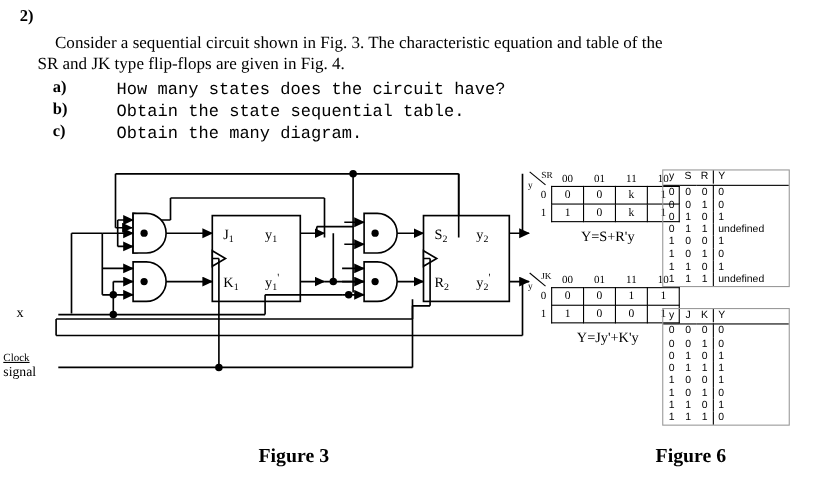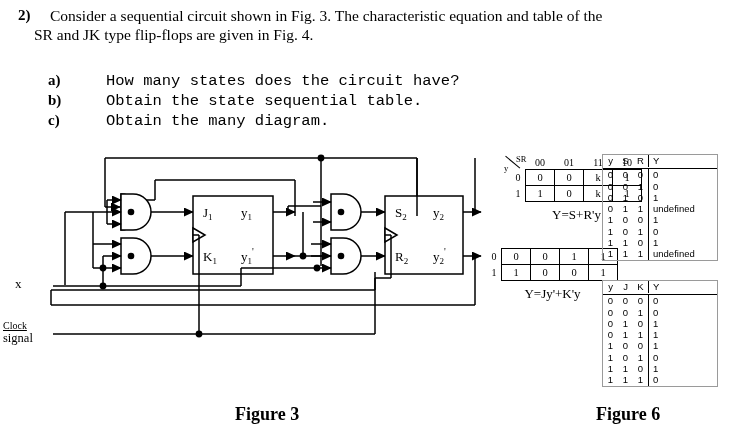--- a/index.html
+++ b/index.html
@@ -10,35 +10,35 @@
     color:#000;
     position:relative;
     overflow:hidden;
   }
   .page{position:relative;width:739px;height:440px;}
 
   
   .qblock{position:absolute;left:18px;top:6px;width:700px;}
   .qrow{display:flex;align-items:flex-start;}
   .qnum{font-weight:bold;font-size:15px;width:32px;flex:none;line-height:1.28;}
-  .qtext{font-size:15.5px;line-height:1.28;}
+  .qtext{font-size:15.5px;line-height:1.28;margin-top:24px;}
   .qtext2{font-size:15.5px;line-height:1.28;margin-left:16px;margin-top:-1px;}
 
   .sublist{position:absolute;left:48px;top:72px;}
   .subrow{display:flex;align-items:flex-start;margin-bottom:2px;}
   .sublabel{font-weight:bold;font-size:15px;width:58px;flex:none;}
   .subtext{font-size:15.5px;font-family:Liberation Mono, monospace;}
 
   
   .circuit{position:absolute;left:45px;top:150px;width:450px;height:210px;}
   .circuit svg{display:block;}
 
   
   .kmap{position:absolute;font-family:"Liberation Serif", serif;}
-  .kmap-sr{left:487px;top:156px;margin-left:24px;}
+  .kmap-sr{left:487px;top:156px;}
   .kmap-jk{left:487px;top:248px;}
   .km-wrap{position:relative;}
   table.km{border-collapse:collapse;}
   table.km td{
     border:1px solid #000;
     width:28px;height:15px;
     text-align:center;
     font-size:10.5px;
     padding:0;
     line-height:15px;
@@ -268,20 +268,33 @@
       </tbody>
         </table>
       <div class="km-eq">Y=S+R'y</div>
     </div>
   </div>
 
   <div class="kmap kmap-jk">
     <div class="km-wrap">
       <table class="km">
         <tbody>
+            <tr>
+          <td class="corner">
+            <svg class="diag" width="26" height="18" viewBox="0 0 26 18">
+                  <line x1="3" y1="1" x2="20" y2="15" stroke="#000" stroke-width="1.2"></line>
+                </svg>
+            <span class="cn-top">JK</span>
+            <span class="cn-bot">y</span>
+          </td>
+          <td class="hdr">00</td>
+          <td class="hdr">01</td>
+          <td class="hdr">11</td>
+          <td class="hdr">10</td>
+        </tr>
         <tr>
           <td class="rowlab">0</td>
           <td>0</td>
           <td>0</td>
           <td>1</td>
           <td>1</td>
         </tr>
         <tr>
           <td class="rowlab">1</td>
           <td>1</td>

